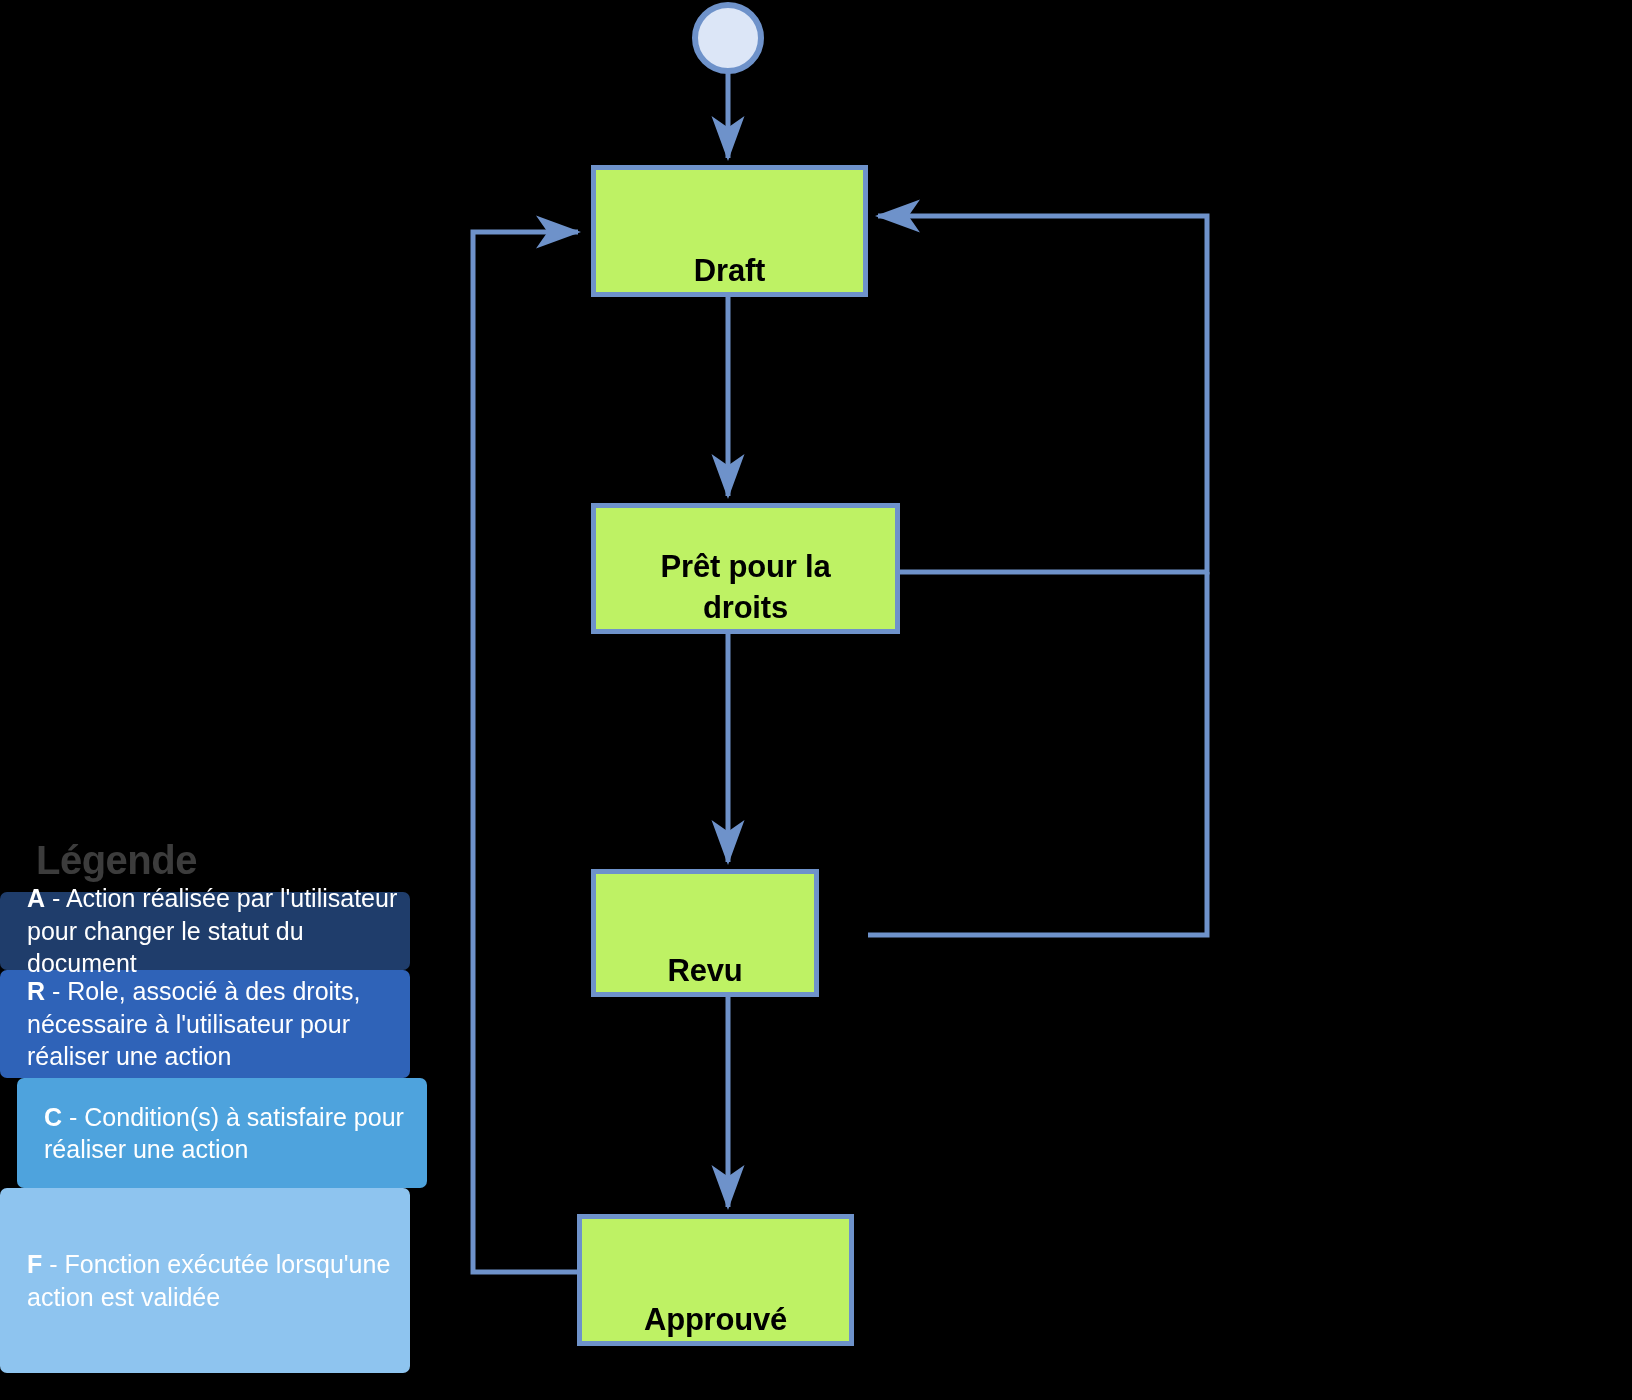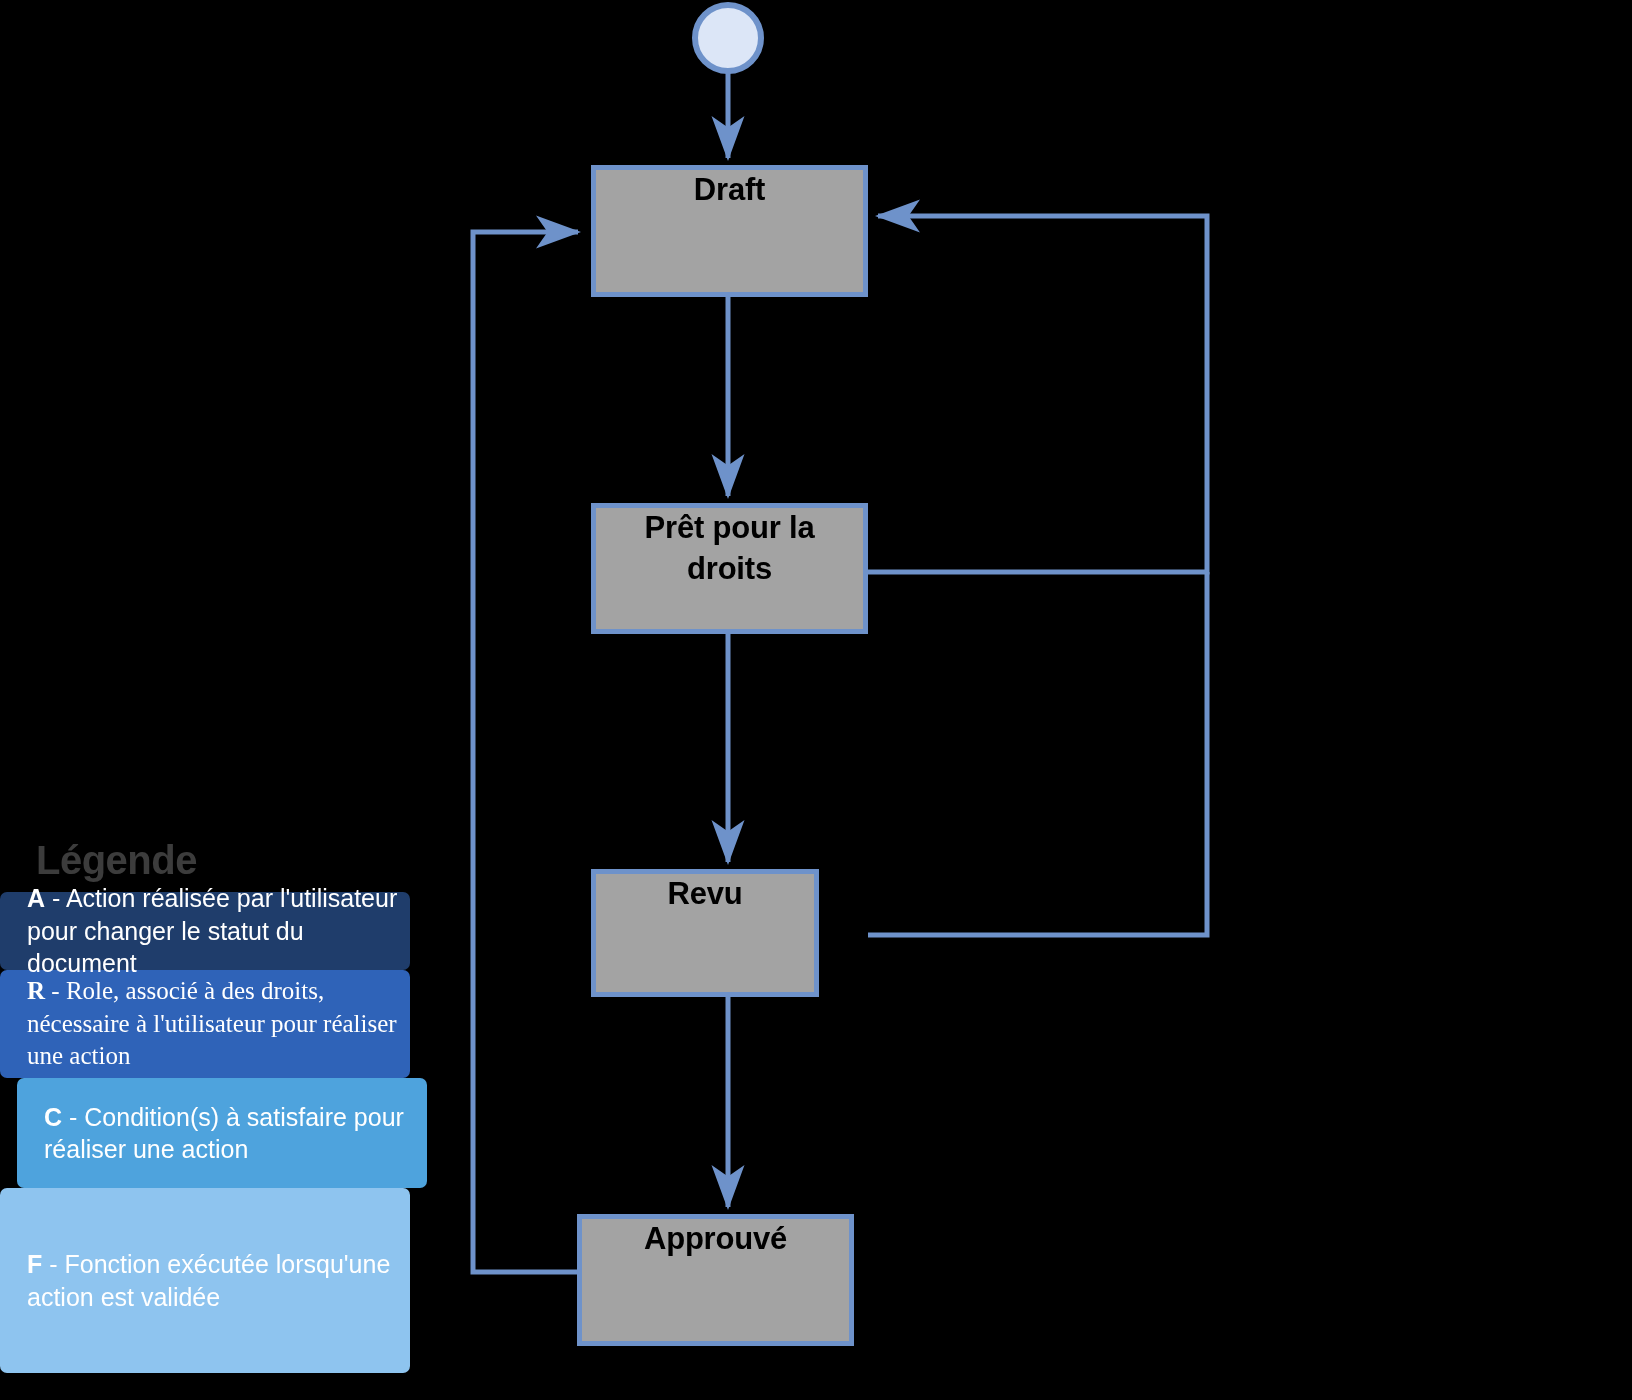--- a/index.html
+++ b/index.html
@@ -20,24 +20,24 @@
   #flow-svg {
     position: absolute;
     left: 0;
     top: 0;
     width: 1632px;
     height: 1400px;
   }
   .node-box {
     position: absolute;
     box-sizing: border-box;
-    background: #a3a3a3;
+    background: #bef264;
     border: 5px solid #6e92ca;
     display: flex;
-    align-items: flex-start;
+    align-items: flex-end;
     justify-content: center;
     text-align: center;
   }
   .node-label {
     font-family: "Liberation Sans", sans-serif;
     font-weight: bold;
     font-size: 31px;
     color: #000000;
     line-height: 1.32;
     letter-spacing: -0.2px;
@@ -68,21 +68,21 @@
     line-height: 1.30;
     padding: 10px 10px 10px 27px;
     display: flex;
     align-items: center;
     border-radius: 7px;
   }
   .legend-band .key {
     font-weight: bold;
   }
   .band-a { background: #1f3d6b; height: 78px; }
-  .band-r { background: #2f63b8; height: 108px; font-family: Liberation Serif, serif; }
+  .band-r { background: #2f63b8; height: 108px; }
   .band-c { background: #4ea3dd; height: 110px; margin-left: 17px; }
   .band-f { background: #8ec4ef; height: 185px; }
   .legend-text { display: block; }
 </style>
 </head>
 <body>
 
 <div id="stage">
 
   <svg id="flow-svg" viewBox="0 0 1632 1400" xmlns="http://www.w3.org/2000/svg">
@@ -106,21 +106,21 @@
 
     <polyline points="868,935 1207,935 1207,572" fill="none" stroke="#6e92ca" stroke-width="5"></polyline>
 
     <polyline points="591,1272 473,1272 473,232 578,232" fill="none" stroke="#6e92ca" stroke-width="5" marker-end="url(#arrowhead)"></polyline>
   </svg>
 
   <div class="node-box" style="left:591px; top:165px; width:277px; height:132px;">
     <span class="node-label">Draft</span>
   </div>
 
-  <div class="node-box" style="left:591px; top:503px; width:277px; height:131px;">
+  <div class="node-box" style="left:591px; top:503px; width:309px; height:131px;">
     <span class="node-label">
       <span class="legend-text">Prêt pour la</span>
       <span class="legend-text">droits</span>
     </span>
   </div>
 
   <div class="node-box" style="left:591px; top:869px; width:228px; height:128px;">
     <span class="node-label">Revu</span>
   </div>
 

